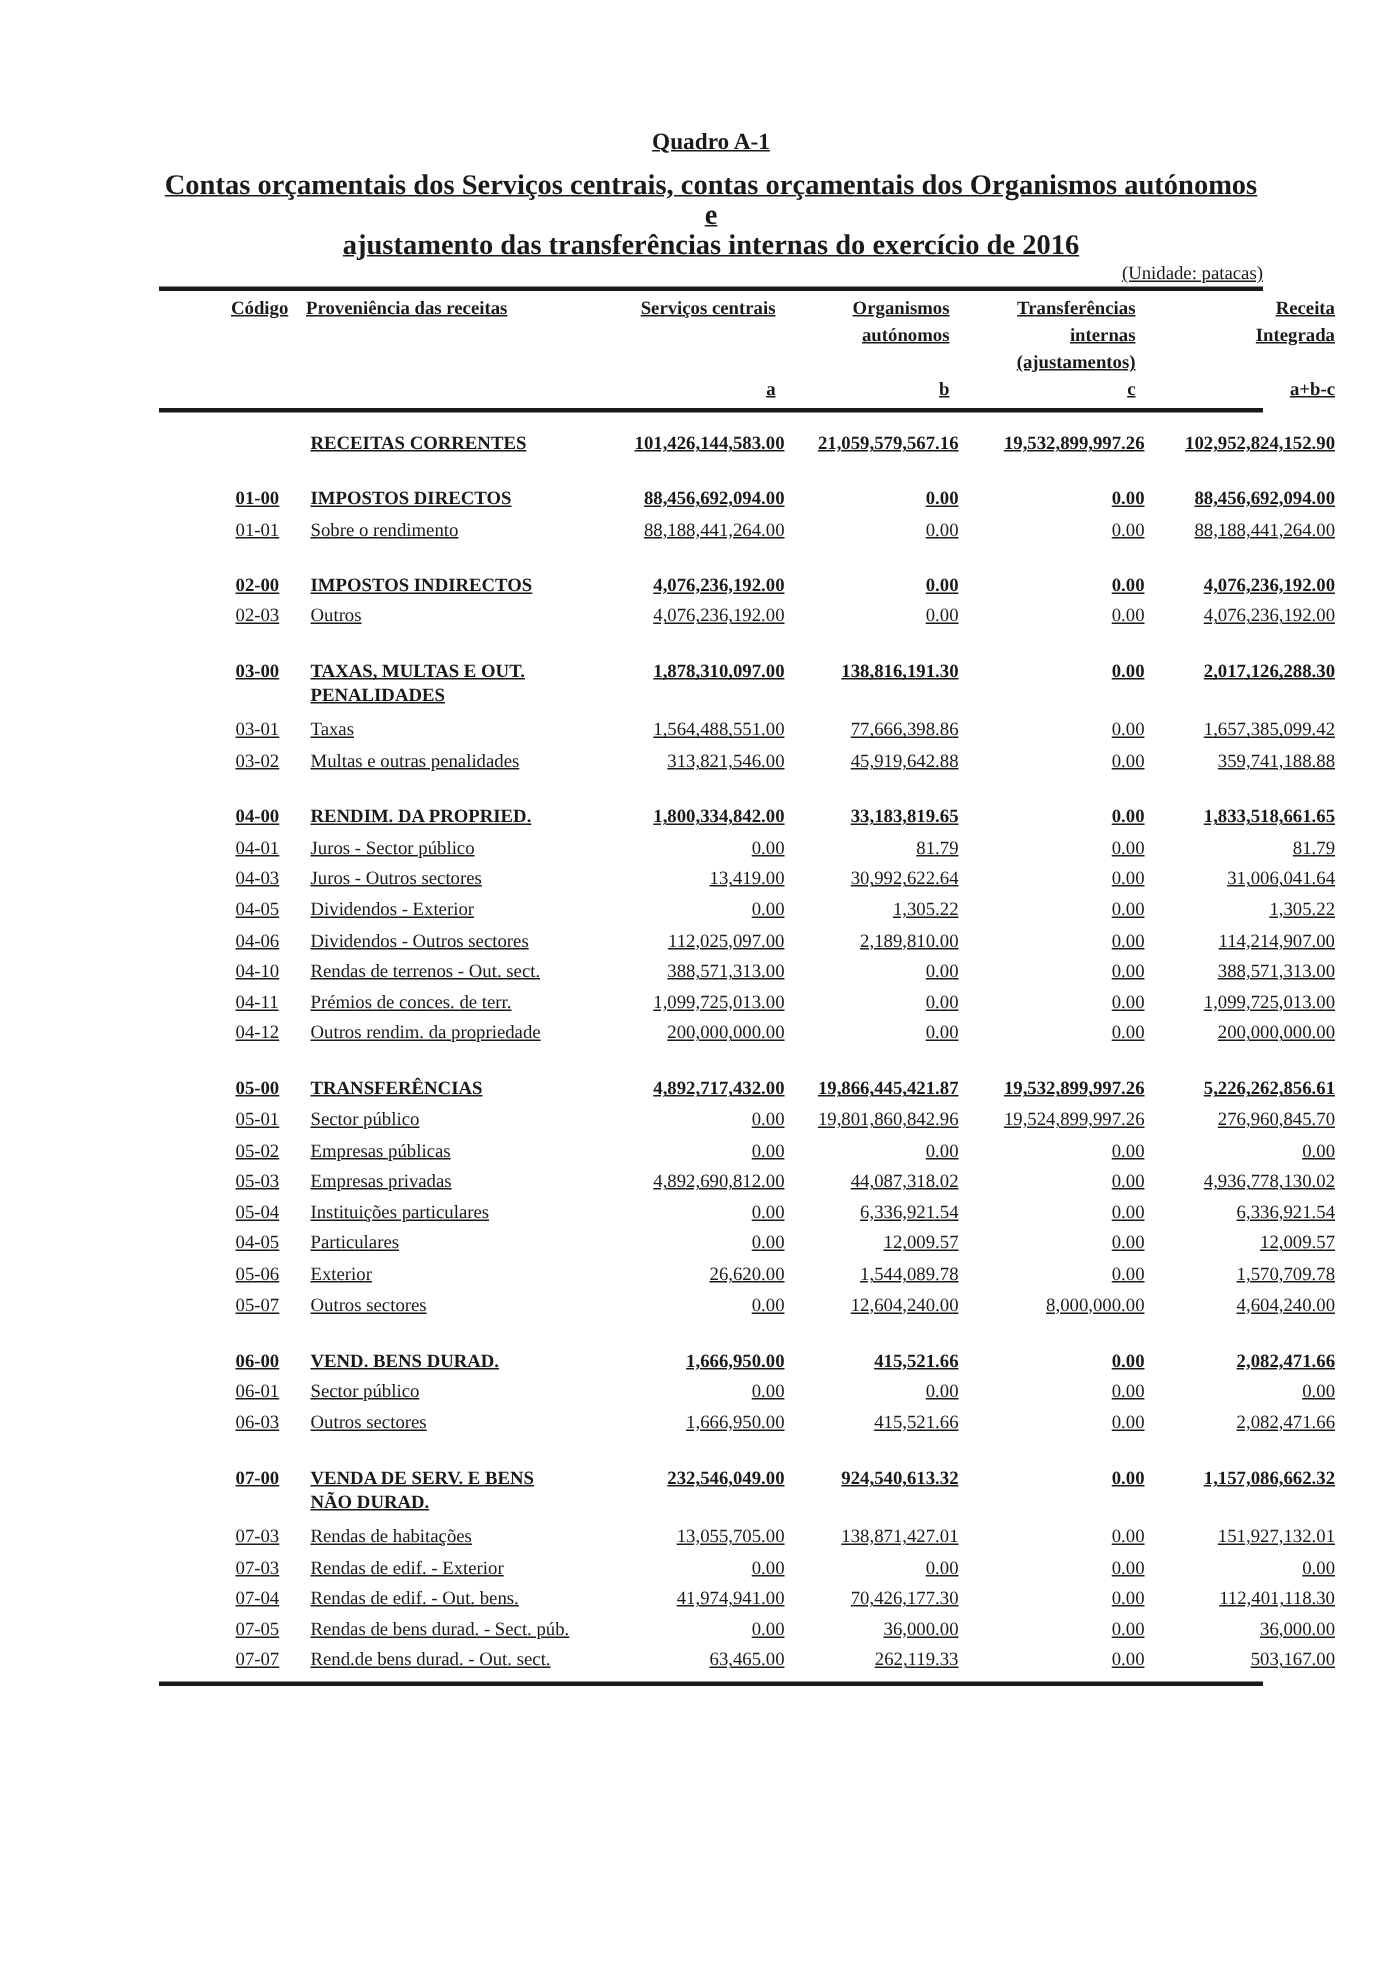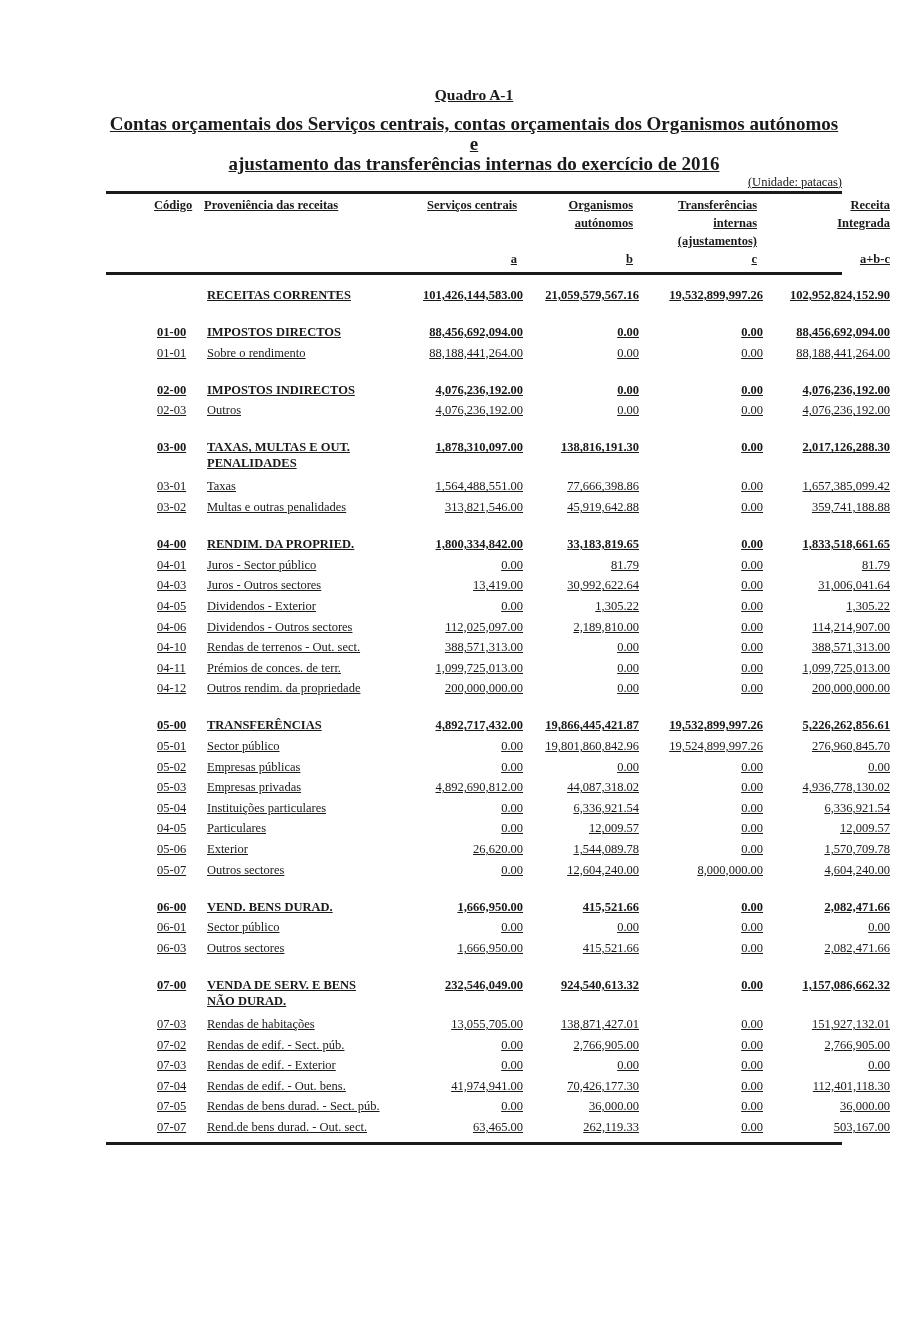--- a/index.html
+++ b/index.html
@@ -409,28 +409,20 @@
         </tr>
         <tr>
           <td class="code">07-03</td>
           <td class="desc">Rendas de habitações</td>
           <td class="num">13,055,705.00</td>
           <td class="num">138,871,427.01</td>
           <td class="num">0.00</td>
           <td class="num">151,927,132.01</td>
         </tr>
         <tr>
-          <td class="code">07-02</td>
-          <td class="desc">Rendas de edif. - Sect. púb.</td>
-          <td class="num">0.00</td>
-          <td class="num">2,766,905.00</td>
-          <td class="num">0.00</td>
-          <td class="num">2,766,905.00</td>
-        </tr>
-        <tr>
           <td class="code">07-03</td>
           <td class="desc">Rendas de edif. - Exterior</td>
           <td class="num">0.00</td>
           <td class="num">0.00</td>
           <td class="num">0.00</td>
           <td class="num">0.00</td>
         </tr>
         <tr>
           <td class="code">07-04</td>
           <td class="desc">Rendas de edif. - Out. bens.</td>

